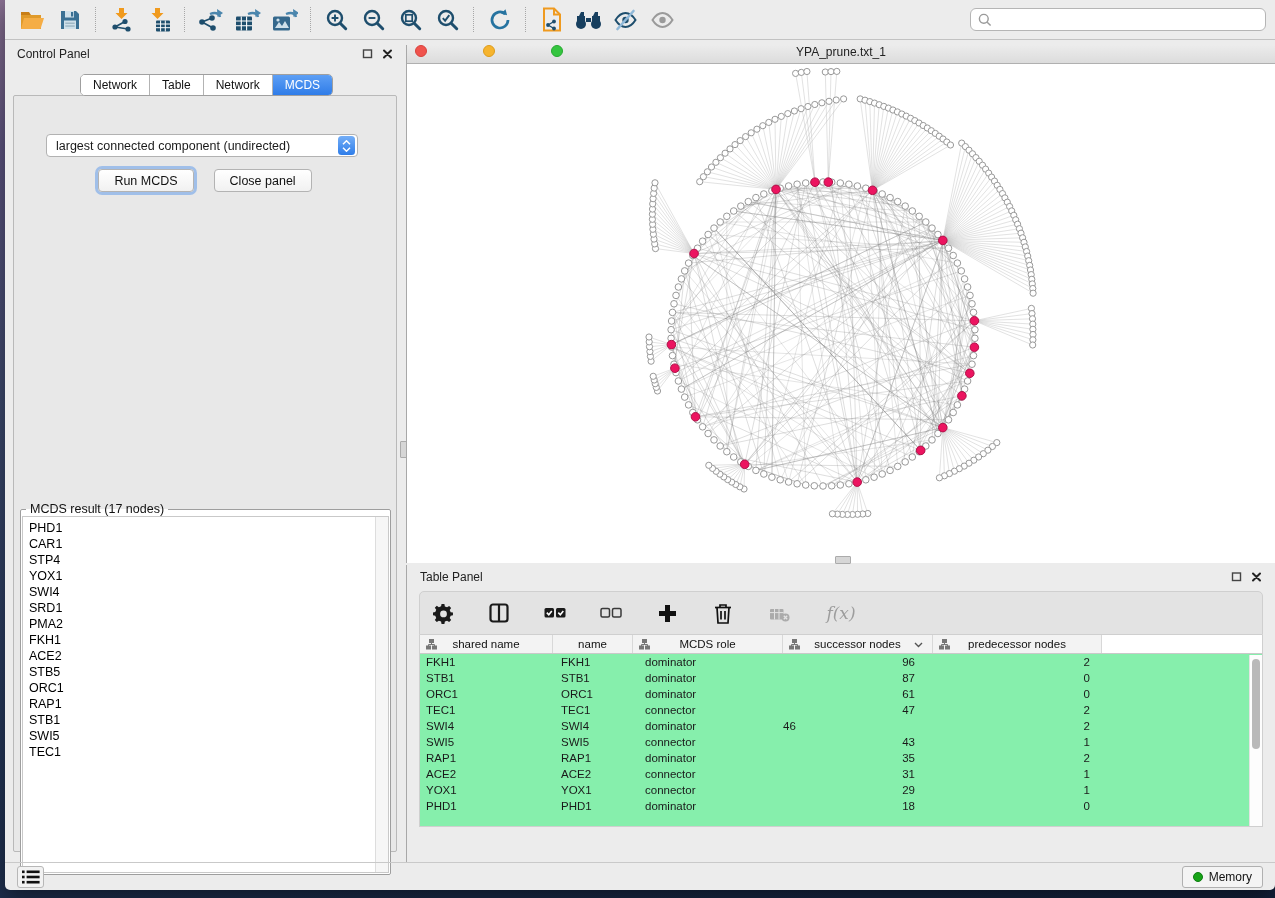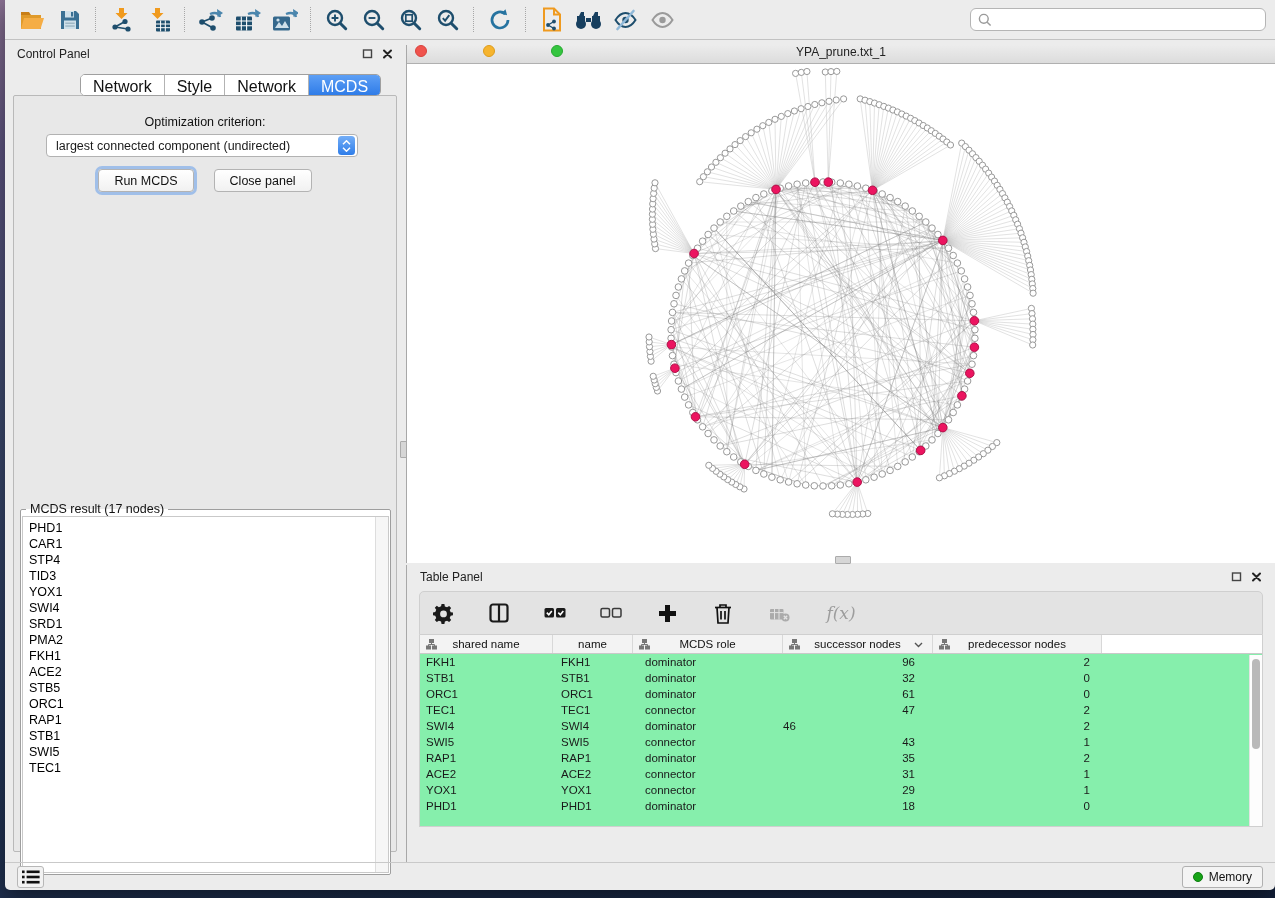--- a/index.html
+++ b/index.html
@@ -21,21 +21,21 @@
     border-radius:6px; display:flex; align-items:center; padding:0 7px; gap:5px; }
   .search-box input { border:none; outline:none; flex:1; font-size:12px; background:transparent; font-family:inherit; }
 
   
   .control-panel { position:absolute; left:0; top:41px; width:400px; height:821px; }
   .panel-titlebar { height:25px; display:flex; align-items:center; padding:0 12px; font-size:12px; color:#222; }
   .win-icons { margin-left:auto; display:flex; gap:9px; align-items:center; }
   .win-icons span { display:flex; cursor:default; }
 
   .tabs { display:flex; height:22px; border:1px solid #9f9f9f; border-radius:5px; overflow:hidden; background:#fff; }
-  .tab { padding:3px 12px 0; font-size:16px; color:#111; border-right:1px solid #b3b3b3; background:#fff; white-space:nowrap; }
+  .tab { padding:3px 12px 0; font-size:12px; color:#111; border-right:1px solid #b3b3b3; background:#fff; white-space:nowrap; }
   .tab:last-child { border-right:none; }
   .tab.selected { background:linear-gradient(#5d9ff5,#2f7ce8); color:#fff; }
 
   .cp-tabs { position:absolute; left:75px; top:33px; z-index:2; }
   .cp-box { position:absolute; left:8px; top:54px; width:384px; height:757px;
     background:#e8e8e8; border:1px solid #b9b9b9; border-radius:2px; }
   .criterion-label { text-align:center; margin-top:19px; font-size:12.5px; color:#111; }
   .select { position:absolute; left:32px; top:38px; width:312px; height:23px; background:#fff;
     border:1px solid #b2b2b2; border-radius:4px; display:flex; align-items:center; padding:0 2px 0 9px; font-size:12.5px; }
   .select .sel-text { flex:1; white-space:nowrap; overflow:hidden; }
@@ -265,26 +265,25 @@
             </span>
         <span>
               <svg width="11" height="11">
                 <path d="M2 2.5l7 7M9 2.5l-7 7" stroke="#222" stroke-width="2" stroke-linecap="round"></path>
               </svg>
             </span>
       </span>
     </div>
     <div class="tabs cp-tabs">
       <div class="tab">Network</div>
-      <div class="tab">Style</div>
+      <div class="tab">Table</div>
       <div class="tab">Network</div>
       <div class="tab selected">MCDS</div>
     </div>
     <div class="cp-box">
-      <div class="criterion-label">Optimization criterion:</div>
       <div class="select">
         <span class="sel-text">largest connected component (undirected)</span>
         <span class="stepper">
           <svg width="9" height="5" viewBox="0 0 9 5">
                 <path d="M1 4.2L4.5 0.8 8 4.2" fill="none" stroke="#fff" stroke-width="1.5"></path>
               </svg>
           <svg width="9" height="5" viewBox="0 0 9 5">
                 <path d="M1 0.8L4.5 4.2 8 0.8" fill="none" stroke="#fff" stroke-width="1.5"></path>
               </svg>
         </span>
@@ -293,21 +292,20 @@
         <button class="btn focused">Run MCDS</button>
         <button class="btn">Close panel</button>
       </div>
       <fieldset class="result-box">
         <legend>MCDS result (17 nodes)</legend>
         <div class="result-list">
           <div id="mcds-items">
                 <div class="result-item">PHD1</div>
                 <div class="result-item">CAR1</div>
                 <div class="result-item">STP4</div>
-                <div class="result-item">TID3</div>
                 <div class="result-item">YOX1</div>
                 <div class="result-item">SWI4</div>
                 <div class="result-item">SRD1</div>
                 <div class="result-item">PMA2</div>
                 <div class="result-item">FKH1</div>
                 <div class="result-item">ACE2</div>
                 <div class="result-item">STB5</div>
                 <div class="result-item">ORC1</div>
                 <div class="result-item">RAP1</div>
                 <div class="result-item">STB1</div>
@@ -1166,21 +1164,21 @@
               <span class="td" style="width: 133px; padding-left: 6px; padding-right: 0px;">FKH1</span>
               <span class="td" style="width: 80px; padding-left: 8px; padding-right: 0px;">FKH1</span>
               <span class="td" style="width: 150px; padding-left: 12px; padding-right: 0px;">dominator</span>
               <span class="td" style="width: 150px; padding-left: 0px; padding-right: 18px; text-align: right;">96</span>
               <span class="td" style="width: 169px; padding-left: 0px; padding-right: 12px; text-align: right;">2</span>
             </div>
             <div class="trow">
               <span class="td" style="width: 133px; padding-left: 6px; padding-right: 0px;">STB1</span>
               <span class="td" style="width: 80px; padding-left: 8px; padding-right: 0px;">STB1</span>
               <span class="td" style="width: 150px; padding-left: 12px; padding-right: 0px;">dominator</span>
-              <span class="td" style="width: 150px; padding-left: 0px; padding-right: 18px; text-align: right;">32</span>
+              <span class="td" style="width: 150px; padding-left: 0px; padding-right: 18px; text-align: right;">87</span>
               <span class="td" style="width: 169px; padding-left: 0px; padding-right: 12px; text-align: right;">0</span>
             </div>
             <div class="trow">
               <span class="td" style="width: 133px; padding-left: 6px; padding-right: 0px;">ORC1</span>
               <span class="td" style="width: 80px; padding-left: 8px; padding-right: 0px;">ORC1</span>
               <span class="td" style="width: 150px; padding-left: 12px; padding-right: 0px;">dominator</span>
               <span class="td" style="width: 150px; padding-left: 0px; padding-right: 18px; text-align: right;">61</span>
               <span class="td" style="width: 169px; padding-left: 0px; padding-right: 12px; text-align: right;">0</span>
             </div>
             <div class="trow">

